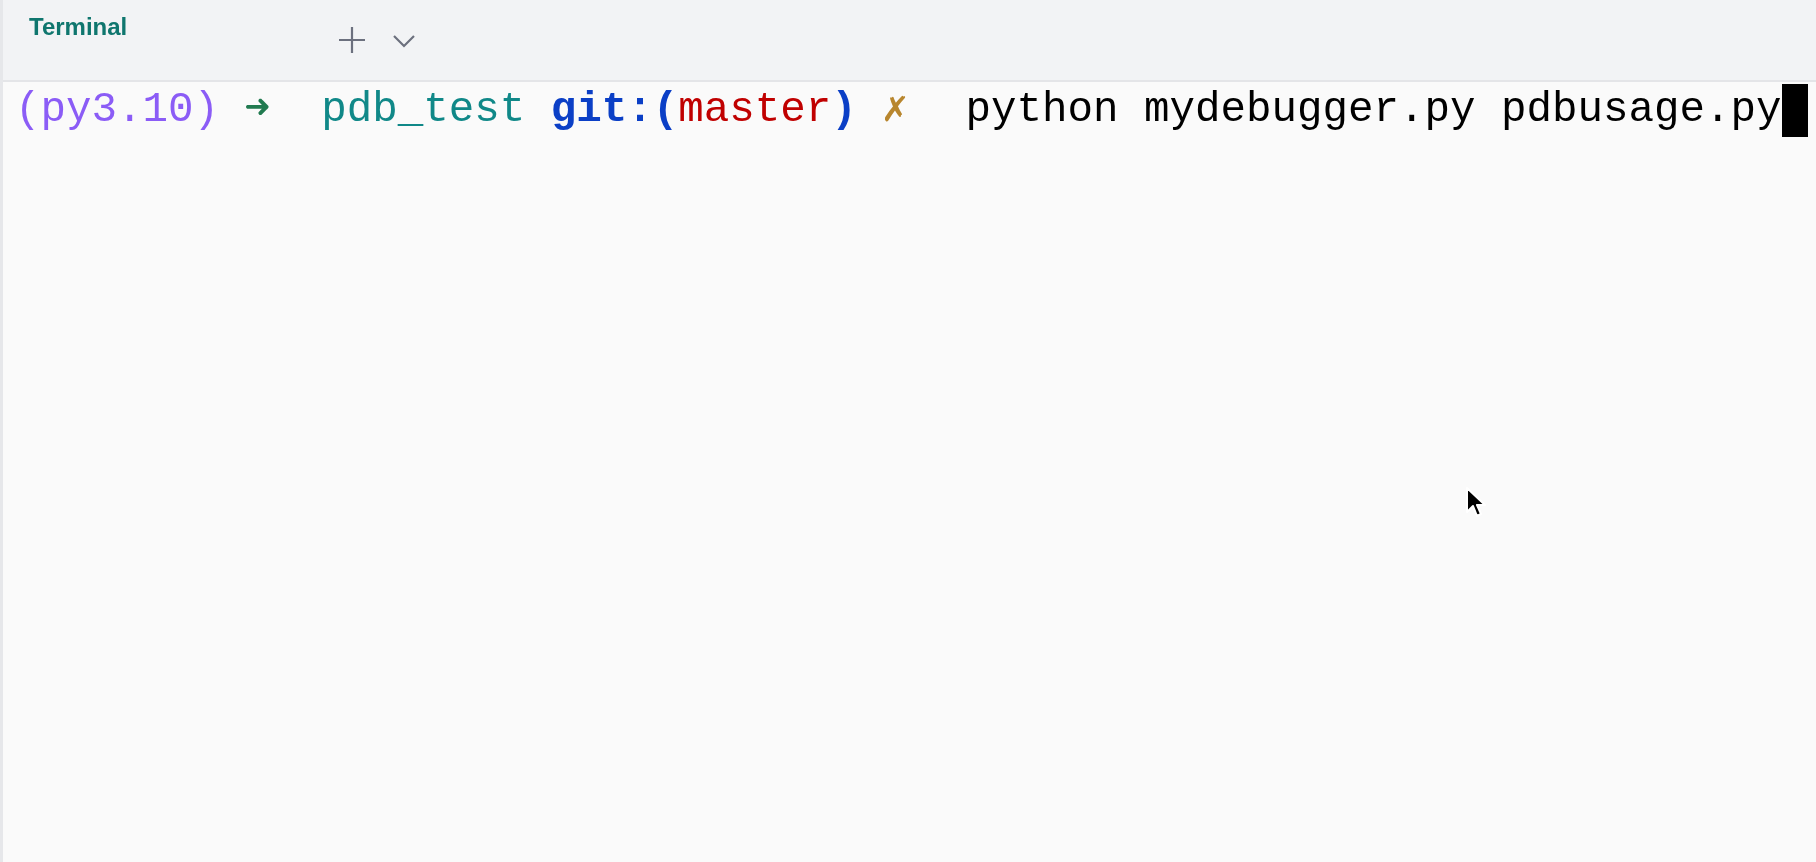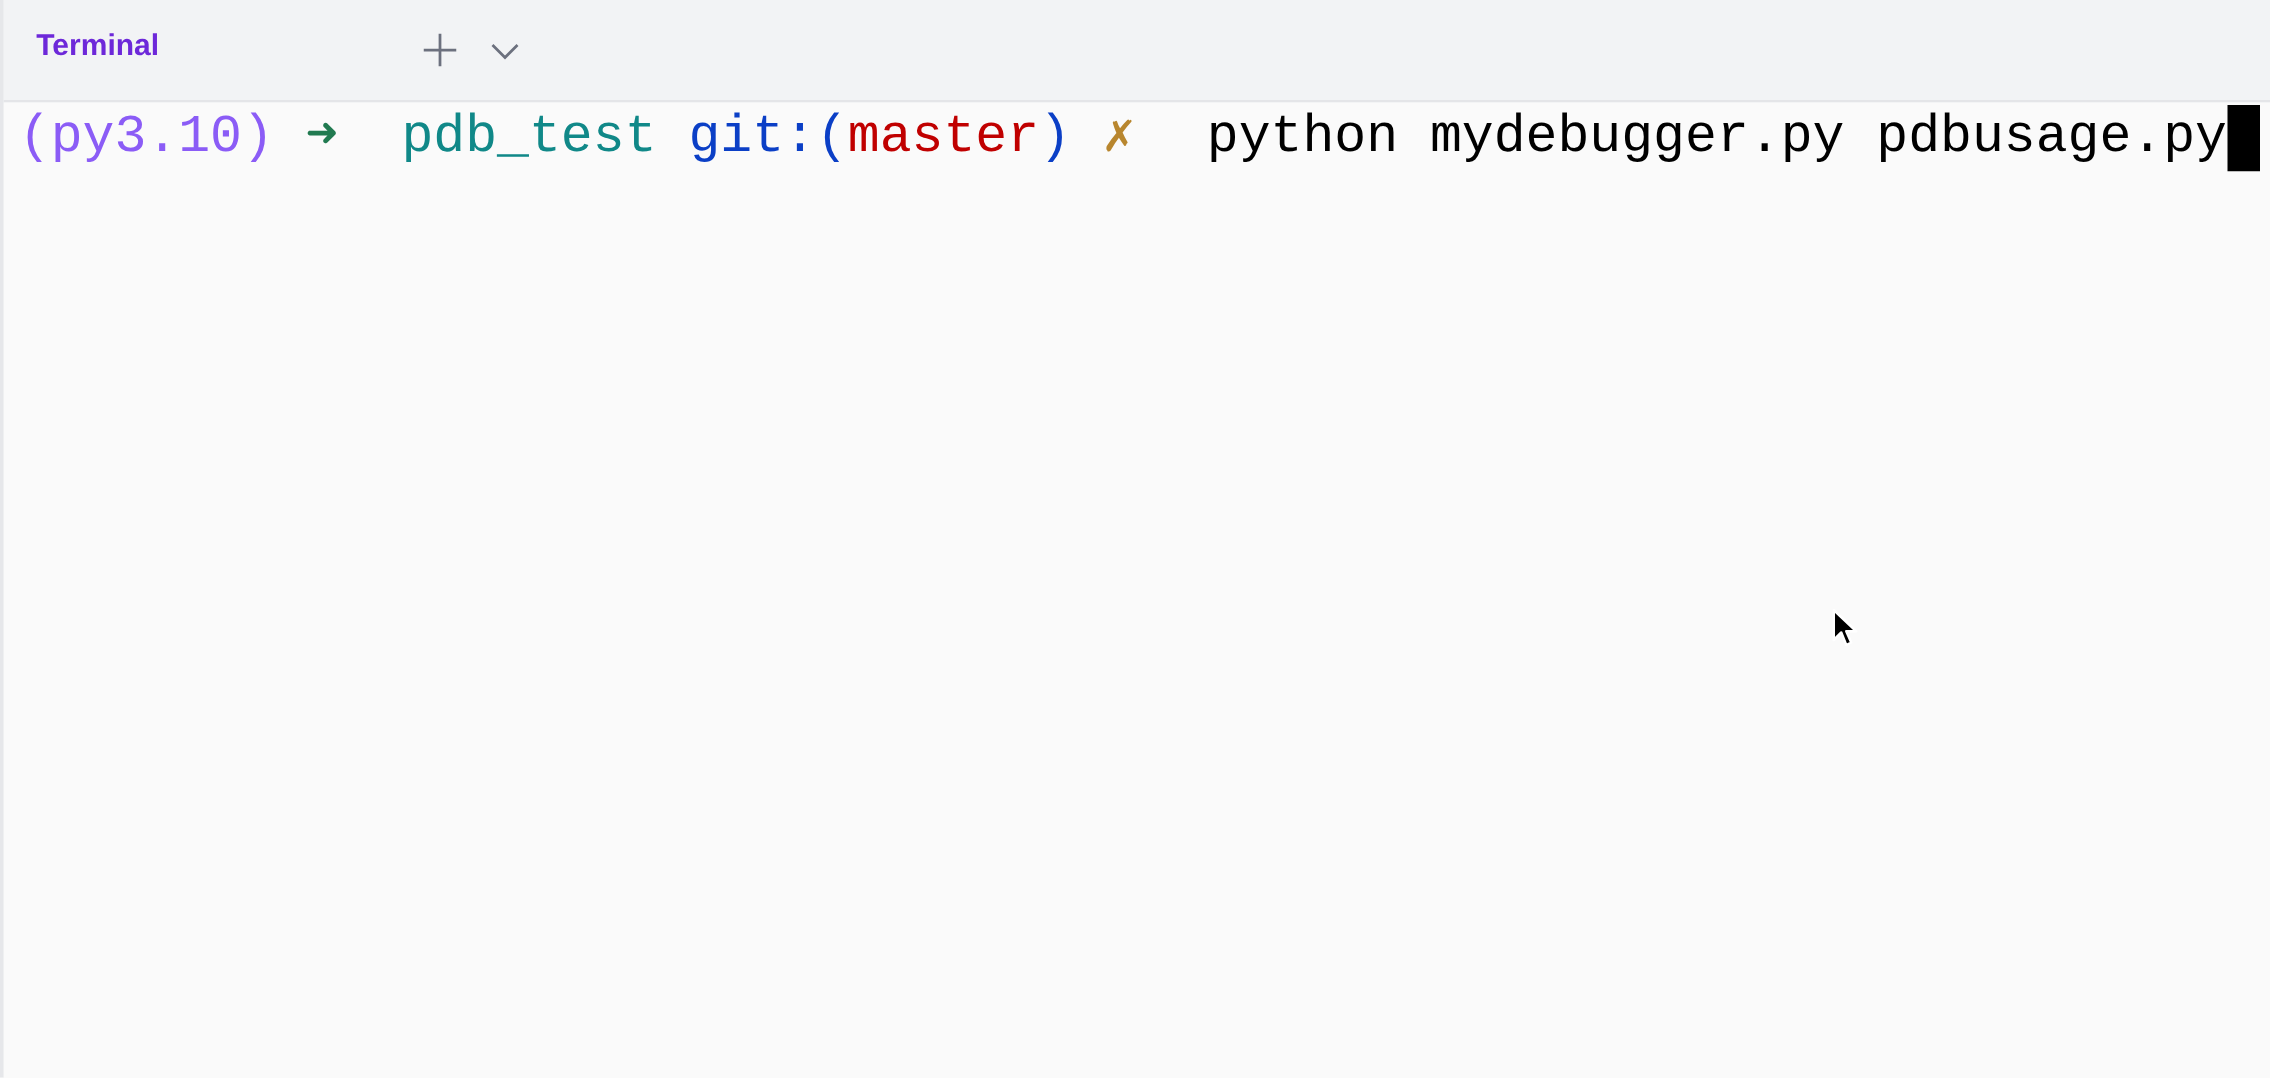--- a/index.html
+++ b/index.html
@@ -10,22 +10,22 @@
   }
   .left-border {
     position: absolute; left: 0; top: 0; width: 3px; height: 862px;
     background: #e6e7ea;
   }
   .header {
     position: absolute; left: 3px; top: 0; right: 0; height: 80px;
     background: #f2f3f5; border-bottom: 2px solid #e4e5e8;
   }
   .panel-title {
-    position: absolute; left: 26px; top: 20px;
-    font-size: 24px; font-weight: bold; color: #6d28d9;
+    position: absolute; left: 26px; top: 10px;
+    font-size: 24px; font-weight: bold; color: #0f766e;
     line-height: 34px;
   }
   .tab {
     position: absolute; left: 171px; top: 0; width: 152px; height: 80px;
   }
   .tab-label {
     position: absolute; left: 27px; top: 24px;
     font-size: 24px; color: #1e1f22; line-height: 34px;
   }
   .tab-close {
@@ -49,21 +49,21 @@
     background: #fafafa;
   }
   .line {
     position: absolute; left: 12px; top: 2px;
     font-family: "Liberation Mono", monospace;
     font-size: 42.5px; line-height: 52px; white-space: pre; color: #000;
   }
   .venv { color: #8b5cf6; margin-top: 40px; }
   .arrow { color: #217a50; font-weight: bold; }
   .dir { color: #108888; font-weight: normal; }
-  .git { color: #0b3fc6; font-weight: normal; }
+  .git { color: #0b3fc6; font-weight: bold; }
   .branch { color: #c00000; font-weight: normal; }
   .dirty { color: #b8862e; font-weight: bold; }
   .cmd { color: #000000; margin-left: 32px; }
   .cursor {
     display: inline-block; width: 26px; height: 53px; background: #000;
     vertical-align: top;
   }
   .mouse {
     position: absolute; left: 1465px; top: 486px; width: 22px; height: 34px;
   }

